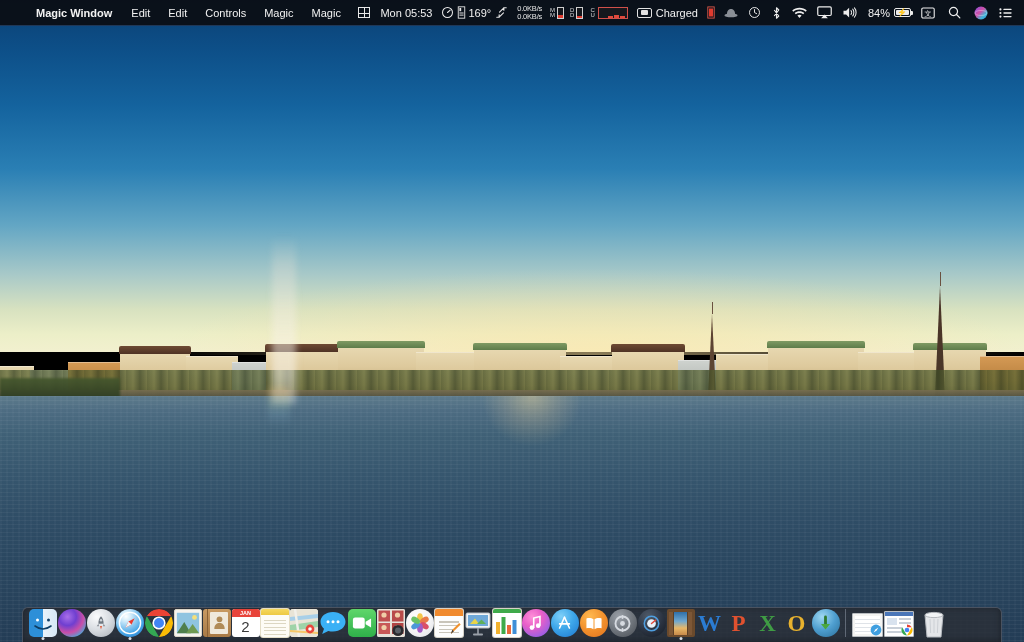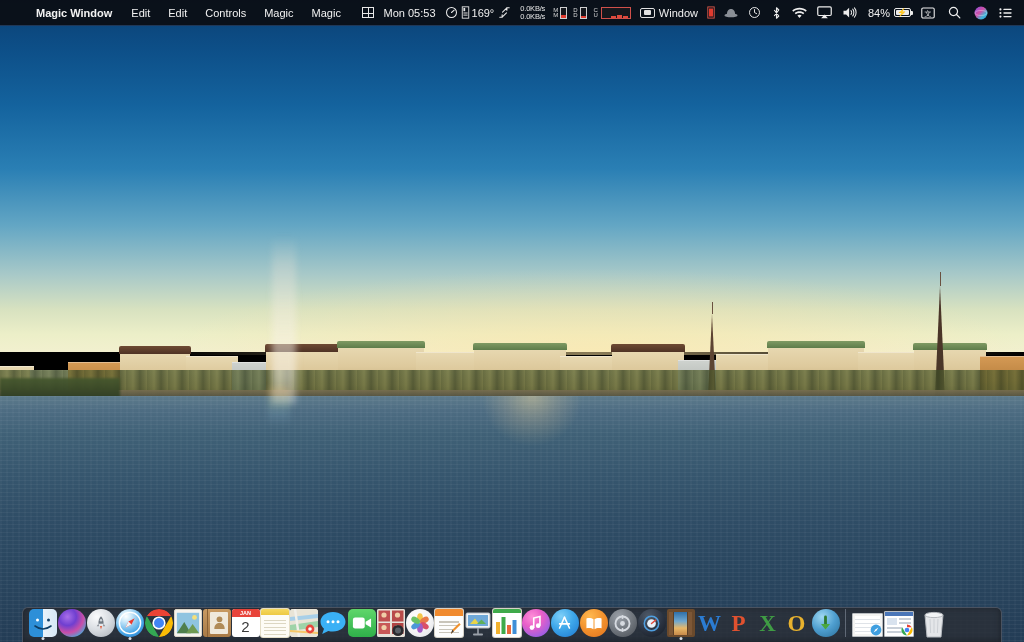--- a/index.html
+++ b/index.html
@@ -347,21 +347,21 @@
           <i style="left:9px;  height:16%"></i>
           <i style="left:15px; height:26%"></i>
           <i style="left:21px; height:12%"></i>
         </span>
       </div>
 
       <div class="st" style="gap:4px;">
         <span class="battpill">
             <span class="cell"></span>
           </span>
-        <span class="st-txt">Window</span>
+        <span class="st-txt">Charged</span>
       </div>
 
       <div class="st" style="padding:0 4px;">
         <span class="ico">
           <svg width="8" height="13" viewBox="0 0 10 16">
             <rect x="1" y="1" width="8" height="14" fill="none" stroke="#e05a4c" stroke-width="1.1"></rect>
             <rect x="2.4" y="3" width="5.2" height="10" fill="#e03b2f"></rect>
           </svg>
         </span>
       </div>

